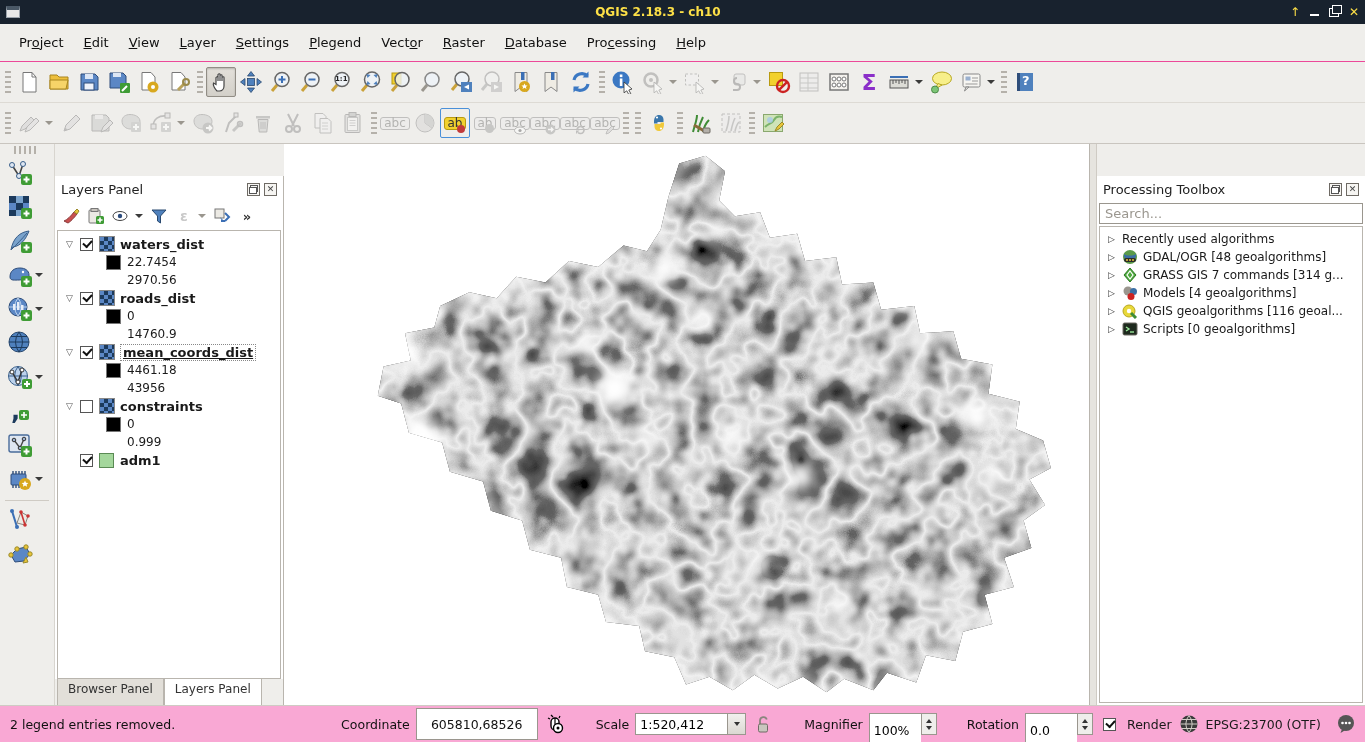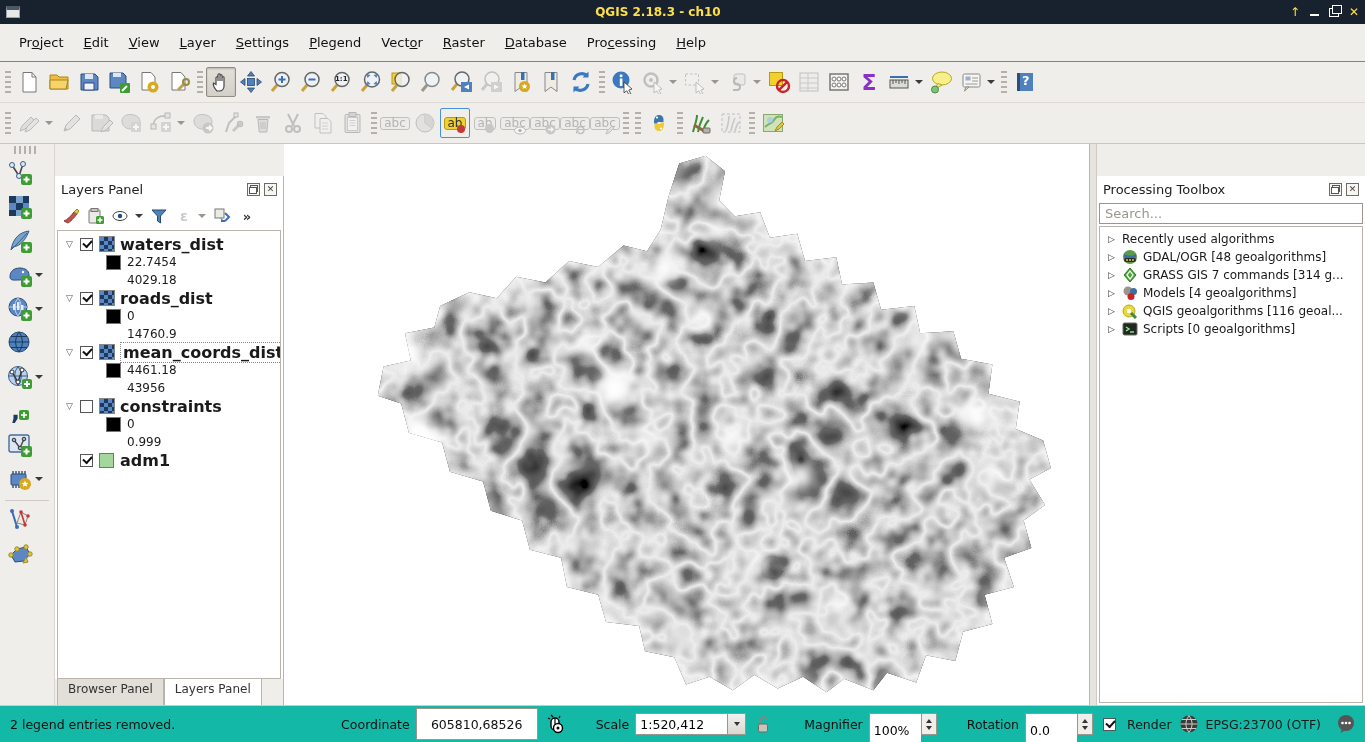--- a/index.html
+++ b/index.html
@@ -67,22 +67,22 @@
   .layers-tree { flex:1; background:#fff; border:1px solid #b9b5ae; margin:0 2px; overflow:hidden; padding-top:4px; position:relative; }
   .lrow { display:flex; align-items:center; height:18px; padding-left:8px; }
   .lrow .exp { width:14px; font-size:9px; color:#555; flex:0 0 auto; }
   .cb { width:13px; height:13px; border:1px solid #555; background:#fff; margin-right:6px; position:relative; flex:0 0 auto; }
   .cb.on::after { content:""; position:absolute; left:2px; top:1px; width:7px; height:4px; border-left:2px solid #111; border-bottom:2px solid #111; transform:rotate(-48deg); }
   .licon { width:16px; height:16px; margin-right:5px; flex:0 0 auto; }
   .checker { background:
       linear-gradient(45deg,#1c3a5c 25%,transparent 25%,transparent 75%,#1c3a5c 75%),
       linear-gradient(45deg,#1c3a5c 25%,#5b87c5 25%,#5b87c5 75%,#1c3a5c 75%);
       background-size:8px 8px; background-position:0 0,4px 4px; border:1px solid #888; }
-  .lname { font-weight:bold; font-size:16px; white-space:nowrap; }
-  .lname.selected { border:1px dotted #888; padding:0 2px; }
+  .lname { font-weight:bold; font-size:13px; white-space:nowrap; }
+  .lname.selected { text-decoration:underline; border:1px dotted #888; padding:0 2px; }
   .subrow { display:flex; align-items:center; height:18px; padding-left:48px; }
   .swatch { width:15px; height:15px; border:1px solid #777; margin-right:6px; flex:0 0 auto; }
   .swatch.black { background:#000; }
   .swatch.white { background:#fff; border-color:#fff; }
   .swatch.green { background:#a4d79c; border-color:#5a8a54; }
   .subrow .val { font-size:12px; }
   .dock-tabs { height:26px; display:flex; align-items:flex-start; padding-left:2px; background:#efeeeb; }
   .dtab { padding:3px 10px 12px; font-size:12px; border:1px solid #b9b5ae; border-top:none; background:#e2dfd9; color:#333; }
   .dtab.active { background:#fff; border-top:none; }
 
@@ -95,21 +95,21 @@
   .proc-dock { width:268px; }
   .search-box { margin:1px 2px 2px; }
   .search-box input { width:100%; height:21px; border:1px solid #9a968e; padding:0 5px; font-size:13px; color:#333; background:#fff; font-family:inherit; }
   .search-box input::placeholder { color:#9a968e; }
   .proc-tree { flex:1; background:#fff; border:1px solid #b9b5ae; margin:0 2px 2px; padding-top:3px; }
   .prow { display:flex; align-items:center; height:18px; padding-left:8px; font-size:12px; white-space:nowrap; }
   .prow .exp { width:14px; font-size:9px; color:#333; flex:0 0 auto; }
   .picon { width:16px; height:16px; margin-right:5px; flex:0 0 auto; }
 
   
-  .statusbar { height:37px; background:#14b8a6; border-top:1px solid #cfcbc4; display:flex; align-items:center; padding:0 8px; gap:6px; flex:0 0 auto; font-size:12.5px; }
+  .statusbar { height:37px; background:#f9a8d4; border-top:1px solid #cfcbc4; display:flex; align-items:center; padding:0 8px; gap:6px; flex:0 0 auto; font-size:12.5px; }
   .status-msg { flex:1; padding-left:2px; color:#111; }
   .sb-label { color:#111; margin-left:24px; }
   .sb-input { height:32px; border:1px solid #9a968e; background:#fff; text-align:center; font-size:12.5px; font-family:inherit; color:#111; }
   .coord { width:122px; }
   .combo { display:flex; height:22px; }
   .combo input { width:92px; border:1px solid #9a968e; border-right:none; padding:0 4px; font-size:12.5px; font-family:inherit; background:#fff; }
   .combo .drop { width:19px; border:1px solid #9a968e; background:linear-gradient(#f2f1ee,#dbd8d2); display:flex; align-items:center; justify-content:center; }
   .spin { display:flex; height:22px; }
   .spin input { width:52px; border:1px solid #9a968e; border-right:none; padding:16px 4px; font-size:12.5px; font-family:inherit; background:#fff; }
   .spin .arrows { width:16px; border:1px solid #9a968e; background:#efeeeb; display:flex; flex-direction:column; align-items:center; justify-content:center; gap:3px; }
@@ -736,21 +736,21 @@
           <span class="cb on"></span>
           <span class="licon checker"></span>
           <span class="lname">waters_dist</span>
         </div>
         <div class="subrow">
             <span class="swatch black"></span>
             <span class="val">22.7454</span>
           </div>
         <div class="subrow">
             <span class="swatch white"></span>
-            <span class="val">4029.18</span>
+            <span class="val">2970.56</span>
           </div>
 
         <div class="lrow">
           <span class="exp">▽</span>
           <span class="cb on"></span>
           <span class="licon checker"></span>
           <span class="lname">roads_dist</span>
         </div>
         <div class="subrow">
             <span class="swatch black"></span>

